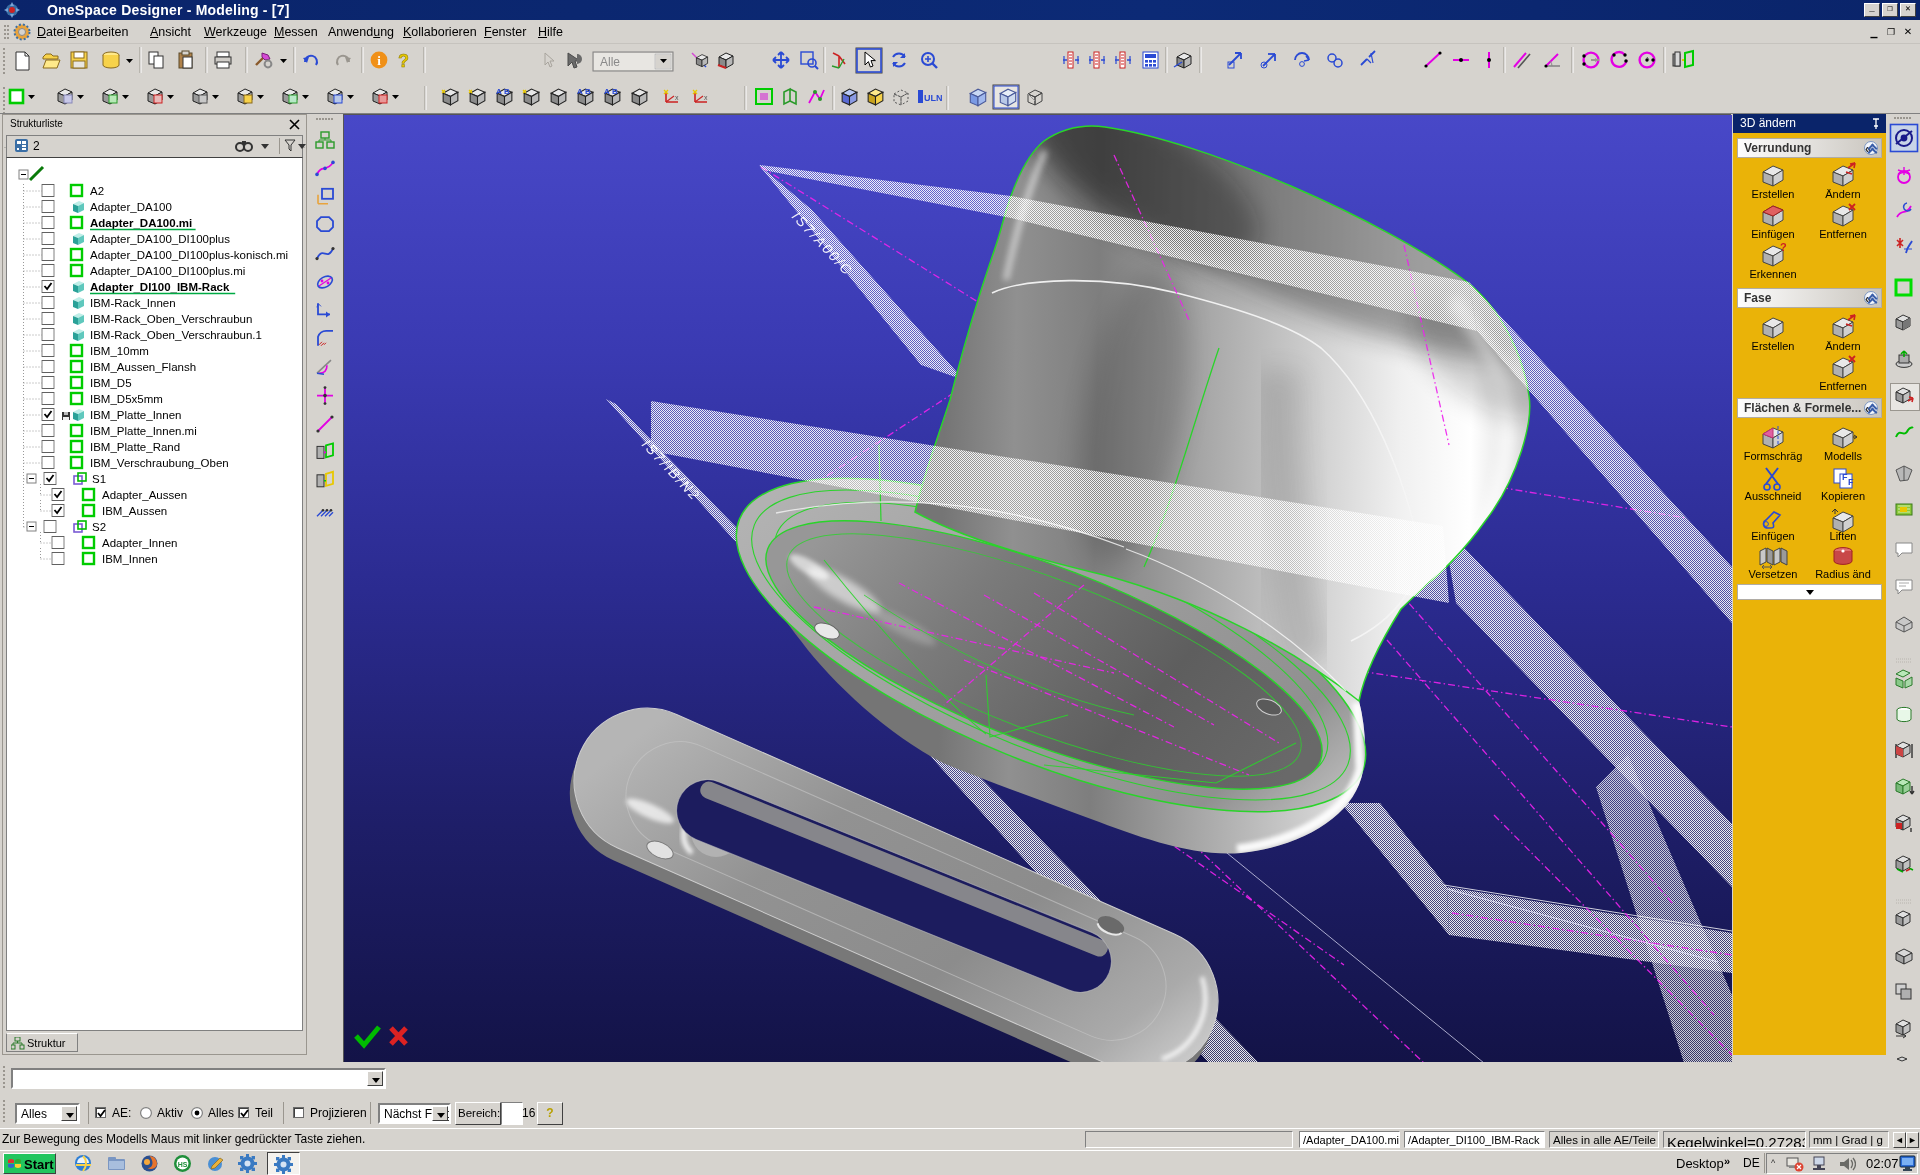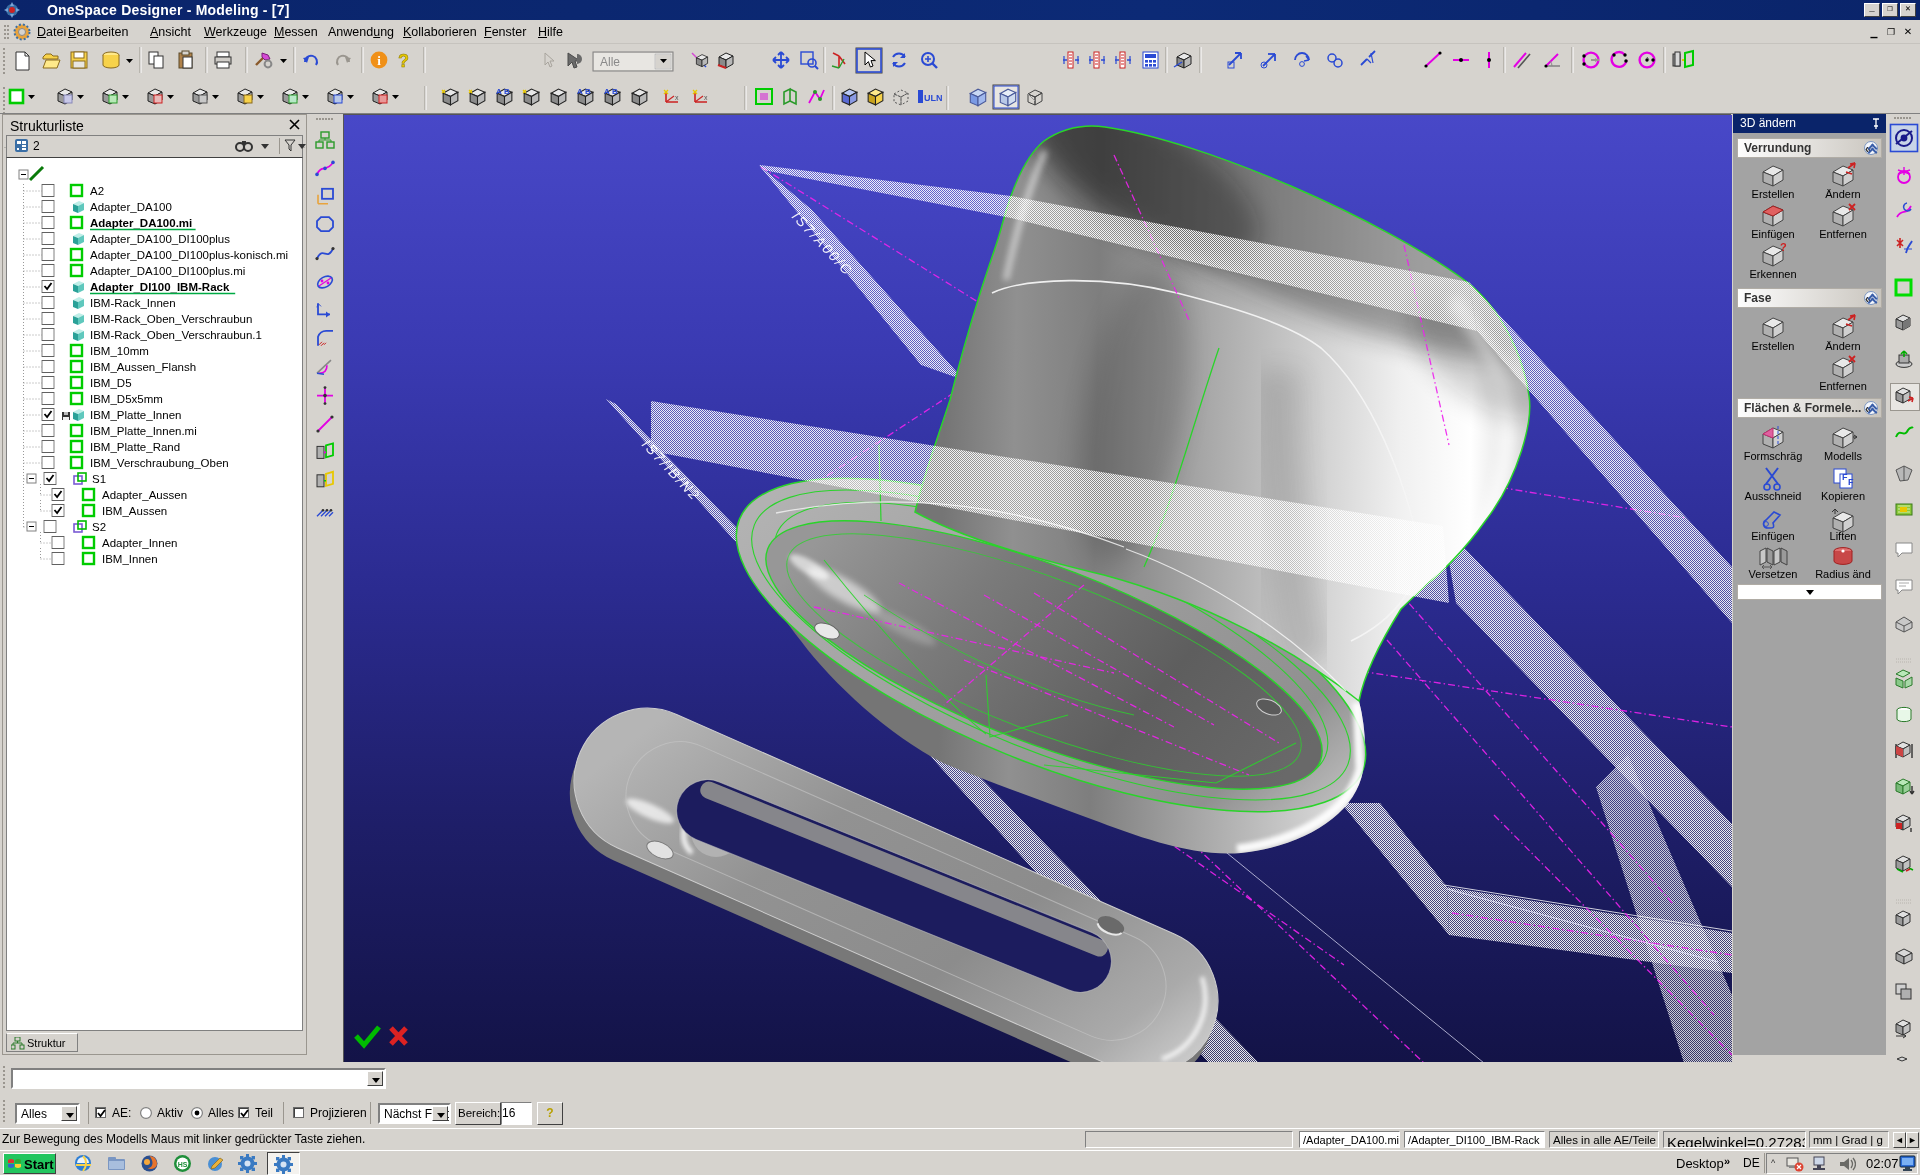--- a/index.html
+++ b/index.html
@@ -7,29 +7,29 @@
 #titlebar{left:0;top:0;width:1920px;height:20px;background:linear-gradient(90deg,#0a246a,#0c2a76 60%,#0a246a);color:#fff;}
 #titlebar .t{position:absolute;left:47px;top:2px;font-size:14px;font-weight:bold;letter-spacing:.2px;}
 .winbtn{position:absolute;top:3px;width:16px;height:14px;background:#d6d3ce;border:1px solid;border-color:#fff #404040 #404040 #fff;color:#000;font-size:9px;line-height:11px;text-align:center;font-family:"Liberation Mono",monospace;}
 #menubar{left:0;top:20px;width:1920px;height:24px;background:#d6d3ce;border-bottom:1px solid #c6c3be;}
 .menuitem{position:absolute;top:5px;font-size:12.5px;color:#000;}
 .menuitem u{text-decoration:underline;}
 #tb1{left:0;top:44px;width:1920px;height:40px;background:#d6d3ce;}
 #tb2{left:0;top:84px;width:1920px;height:29px;background:#d6d3ce;}
 #mainsep{left:0;top:113px;width:1920px;height:2px;background:#808080;border-bottom:1px solid #d6d3ce;}
 #leftpanel{left:2px;top:114px;width:305px;height:941px;background:#d6d3ce;border:1px solid #9a968f;}
-#lp_title{position:absolute;left:1px;top:1px;width:301px;height:32px;background:#d6d3ce;border-bottom:1px solid #b5b2ac;font-size:14px;padding:2px 0 0 6px;color:#000;}
+#lp_title{position:absolute;left:1px;top:1px;width:301px;height:32px;background:#d6d3ce;border-bottom:1px solid #b5b2ac;font-size:10px;padding:2px 0 0 6px;color:#000;}
 #lp_tool{position:absolute;left:3px;top:20px;width:297px;height:22px;background:#d6d3ce;border:1px solid #808080;border-bottom:none;}
 #lp_tree{position:absolute;left:3px;top:42px;width:297px;height:874px;background:#fff;border:1px solid #808080;border-top:1px solid #404040;overflow:hidden;}
 #lp_tab{position:absolute;left:3px;top:918px;width:72px;height:19px;background:#d6d3ce;border:1px solid #808080;border-top:1px solid #fff;font-size:11px;padding:3px 0 0 20px;}
 .cb{position:absolute;width:11px;height:11px;background:#fff;border:1px solid #6a6a6a;box-shadow:inset 1px 1px 0 #404040;}
 .cb svg{position:absolute;left:0;top:0;}
 #vtoolbar{left:308px;top:114px;width:35px;height:941px;background:#d6d3ce;}
 #viewport{left:343px;top:114px;width:1388px;height:948px;background:#2a2a8e;border-left:1px solid #555;border-top:1px solid #555;}
-#rightpanel{left:1733px;top:114px;width:153px;height:941px;background:#a3a3a3;}
+#rightpanel{left:1733px;top:114px;width:153px;height:941px;background:#eab308;}
 #rp_head{position:absolute;left:0;top:0;width:153px;height:19px;background:#0a246a;color:#fff;font-size:12px;padding:2px 0 0 7px;}
 .sechead{position:absolute;left:4px;width:145px;height:20px;background:linear-gradient(90deg,#fdfdfd,#c9c5be);border:1px solid #b0aca5;font-size:12px;font-weight:bold;color:#333;padding:2px 0 0 6px;}
 .chev{position:absolute;right:3px;top:2px;width:14px;height:14px;border:1px solid #7b96c2;border-radius:8px;background:#f4f6fb;}
 .chev:after{content:"";position:absolute;left:3.5px;top:2.5px;width:5px;height:5px;border-left:2px solid #3a5ea8;border-top:2px solid #3a5ea8;transform:rotate(45deg);}
 .chev:before{content:"";position:absolute;left:3.5px;top:6.5px;width:5px;height:5px;border-left:2px solid #3a5ea8;border-top:2px solid #3a5ea8;transform:rotate(45deg);}
 .rlab{position:absolute;width:76px;text-align:center;font-size:11px;color:#000;}
 .ricon{position:absolute;width:30px;height:26px;}
 #righttb{left:1888px;top:114px;width:32px;height:1016px;background:#d6d3ce;}
 #comborow{left:0;top:1062px;width:1920px;height:30px;background:#d6d3ce;}
 #bigcombo{position:absolute;left:11px;top:6px;width:375px;height:21px;background:#fff;border:2px solid;border-color:#808080 #fff #fff #808080;}
@@ -1318,21 +1318,21 @@
         <path d="M2 5l2.5 3L9 2" stroke="#000" stroke-width="1.8" fill="none"></path>
       </svg>
     </div>
   <div class="abs" style="left:255px;top:14px">Teil</div>
   <div class="sep1" style="left:283px;top:10px;height:22px"></div>
   <div class="cb" style="left:293px;top:15px"></div>
   <div class="abs" style="left:310px;top:14px">Projizieren</div>
   <div class="sep1" style="left:370px;top:10px;height:22px"></div>
   <div class="combo" style="left:378px;top:11px;width:73px;height:21px;padding:2px 0 0 4px;overflow:hidden;white-space:nowrap">Nächst Fang<div class="dropbtn"></div></div>
   <div class="abs" style="left:455px;top:10px;width:46px;height:23px;background:#d6d3ce;border:1px solid;border-color:#fff #404040 #404040 #fff;padding:4px 0 0 2px;font-size:11.5px">Bereich:</div>
-  <div class="abs" style="left:501px;top:10px;width:31px;height:23px;background:#fff;border:1px solid;border-color:#808080 #fff #fff #808080;padding:3px 0 0 0">16</div>
+  <div class="abs" style="left:501px;top:10px;width:20px;height:23px;background:#fff;border:1px solid;border-color:#808080 #fff #fff #808080;padding:3px 0 0 20px">16</div>
   <div class="abs" style="left:537px;top:10px;width:26px;height:23px;background:#d6d3ce;border:1px solid;border-color:#fff #404040 #404040 #fff;text-align:center;color:#b8a000;font-weight:bold;padding-top:3px">?</div>
 </div>
 <div class="abs" id="statusbar">
   <div class="abs" style="left:2px;top:3px">Zur Bewegung des Modells Maus mit linker gedrückter Taste ziehen.</div>
   <div class="sfield" style="left:1085px;width:208px"></div>
   <div class="sfield" style="left:1299px;width:101px;background:#fff;font-size:11px">/Adapter_DA100.mi</div>
   <div class="sfield" style="left:1404px;width:141px;background:#fff;font-size:11px">/Adapter_DI100_IBM-Rack</div>
   <div class="sfield" style="left:1549px;width:110px">Alles in alle AE/Teile</div>
   <div class="sfield" style="left:1663px;width:143px;font-size:15px">Kegelwinkel=0.272835 Grad</div>
   <div class="sfield" style="left:1809px;width:80px">mm | Grad | g</div>

